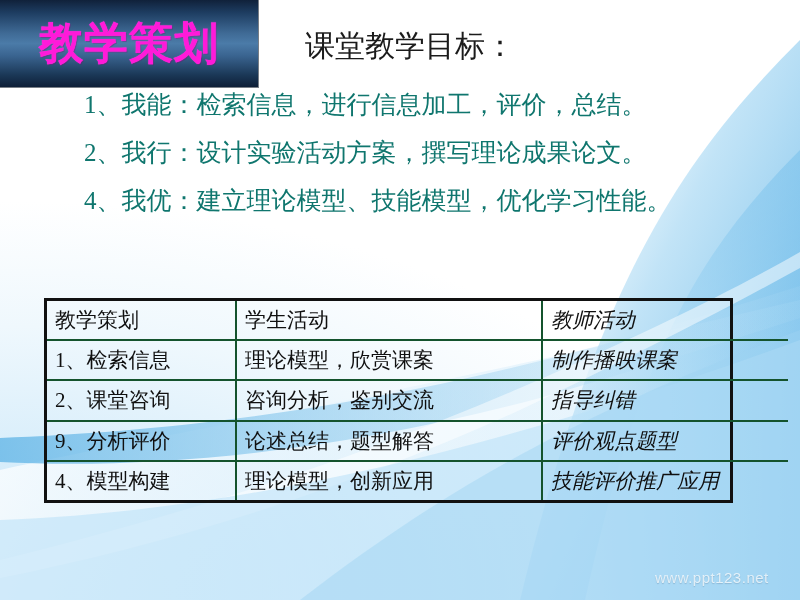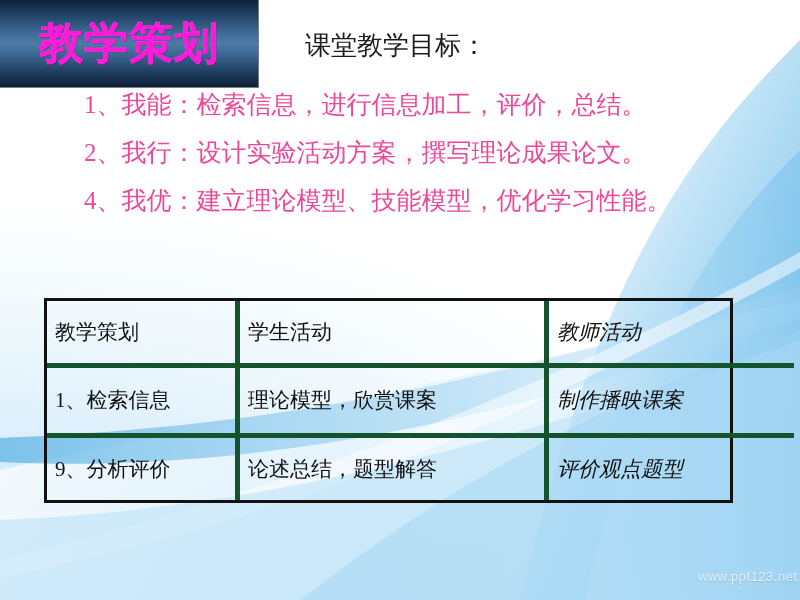--- a/index.html
+++ b/index.html
@@ -65,38 +65,38 @@
       0 0 1px #ff43e2,
       1px 1px 0 rgba(120,0,100,0.35);
     white-space: nowrap;
   }
 
   
   .slide-title {
     position: absolute;
     left: 305px;
     top: 33px;
-    font-size: 26px;
+    font-size: 30px;
     line-height: 1;
     color: #1b1b1b;
     white-space: nowrap;
-    font-family: Liberation Serif, serif;
+    font-family: Liberation Mono, monospace;
   }
 
   
   .goal-list {
     position: absolute;
     left: 84px;
     top: 92px;
     width: 680px;
   }
   .goal-item {
     font-size: 25px;
     line-height: 1;
-    color: #ec4899;
+    color: #0f766e;
     white-space: nowrap;
     margin-bottom: 23px;
     font-family: "Liberation Serif", "DejaVu Serif", serif;
   }
 
   
   .strategy-table {
     position: absolute;
     left: 44px;
     top: 298px;
@@ -106,21 +106,21 @@
     box-sizing: border-box;
     background: transparent;
   }
   .strategy-table table {
     width: 100%;
     height: 100%;
     border-collapse: collapse;
     table-layout: fixed;
   }
   .strategy-table td {
-    border: 5px solid #14532d;
+    border: 2px solid #14532d;
     padding: 0 8px;
     font-size: 21px;
     color: #101010;
     white-space: nowrap;
     vertical-align: middle;
     background: transparent;
     font-family: "Liberation Serif", "DejaVu Serif", serif;
   }
   .strategy-table tr > td:first-child  { width: 172px; }
   .strategy-table tr > td:nth-child(2) { width: 288px; }
@@ -128,27 +128,26 @@
   .strategy-table tr:first-child td    { border-top: none; }
   .strategy-table tr:last-child td     { border-bottom: none; }
   .strategy-table td:first-child       { border-left: none; }
   .strategy-table td:last-child        { border-right: none; }
 
   
   .watermark {
     position: absolute;
     left: 655px;
     top: 569px;
-    font-size: 13px;
+    font-size: 15px;
     letter-spacing: 0.5px;
     color: rgba(255,255,255,0.72);
     text-shadow: 0 1px 1px rgba(120,160,190,0.55);
     font-family: "Liberation Sans", sans-serif;
     white-space: nowrap;
-    margin-left: 43px;
   }
 </style>
 </head>
 <body>
 
 <div class="slide">
 
   <div class="bg-layer bg-base"></div>
 
   <svg class="bg-layer bg-svg" viewBox="0 0 800 600" preserveAspectRatio="none">
@@ -209,23 +208,33 @@
           <td>教学策划</td>
           <td>学生活动</td>
           <td>教师活动</td>
         </tr>
         <tr>
           <td>1、检索信息</td>
           <td>理论模型，欣赏课案</td>
           <td>制作播映课案</td>
         </tr>
         <tr>
+          <td>2、课堂咨询</td>
+          <td>咨询分析，鉴别交流</td>
+          <td>指导纠错</td>
+        </tr>
+        <tr>
           <td>9、分析评价</td>
           <td>论述总结，题型解答</td>
           <td>评价观点题型</td>
         </tr>
+        <tr>
+          <td>4、模型构建</td>
+          <td>理论模型，创新应用</td>
+          <td>技能评价推广应用</td>
+        </tr>
       </tbody>
     </table>
   </div>
 
   <div class="watermark">www.ppt123.net</div>
 
 </div>
 
 </body></html>

